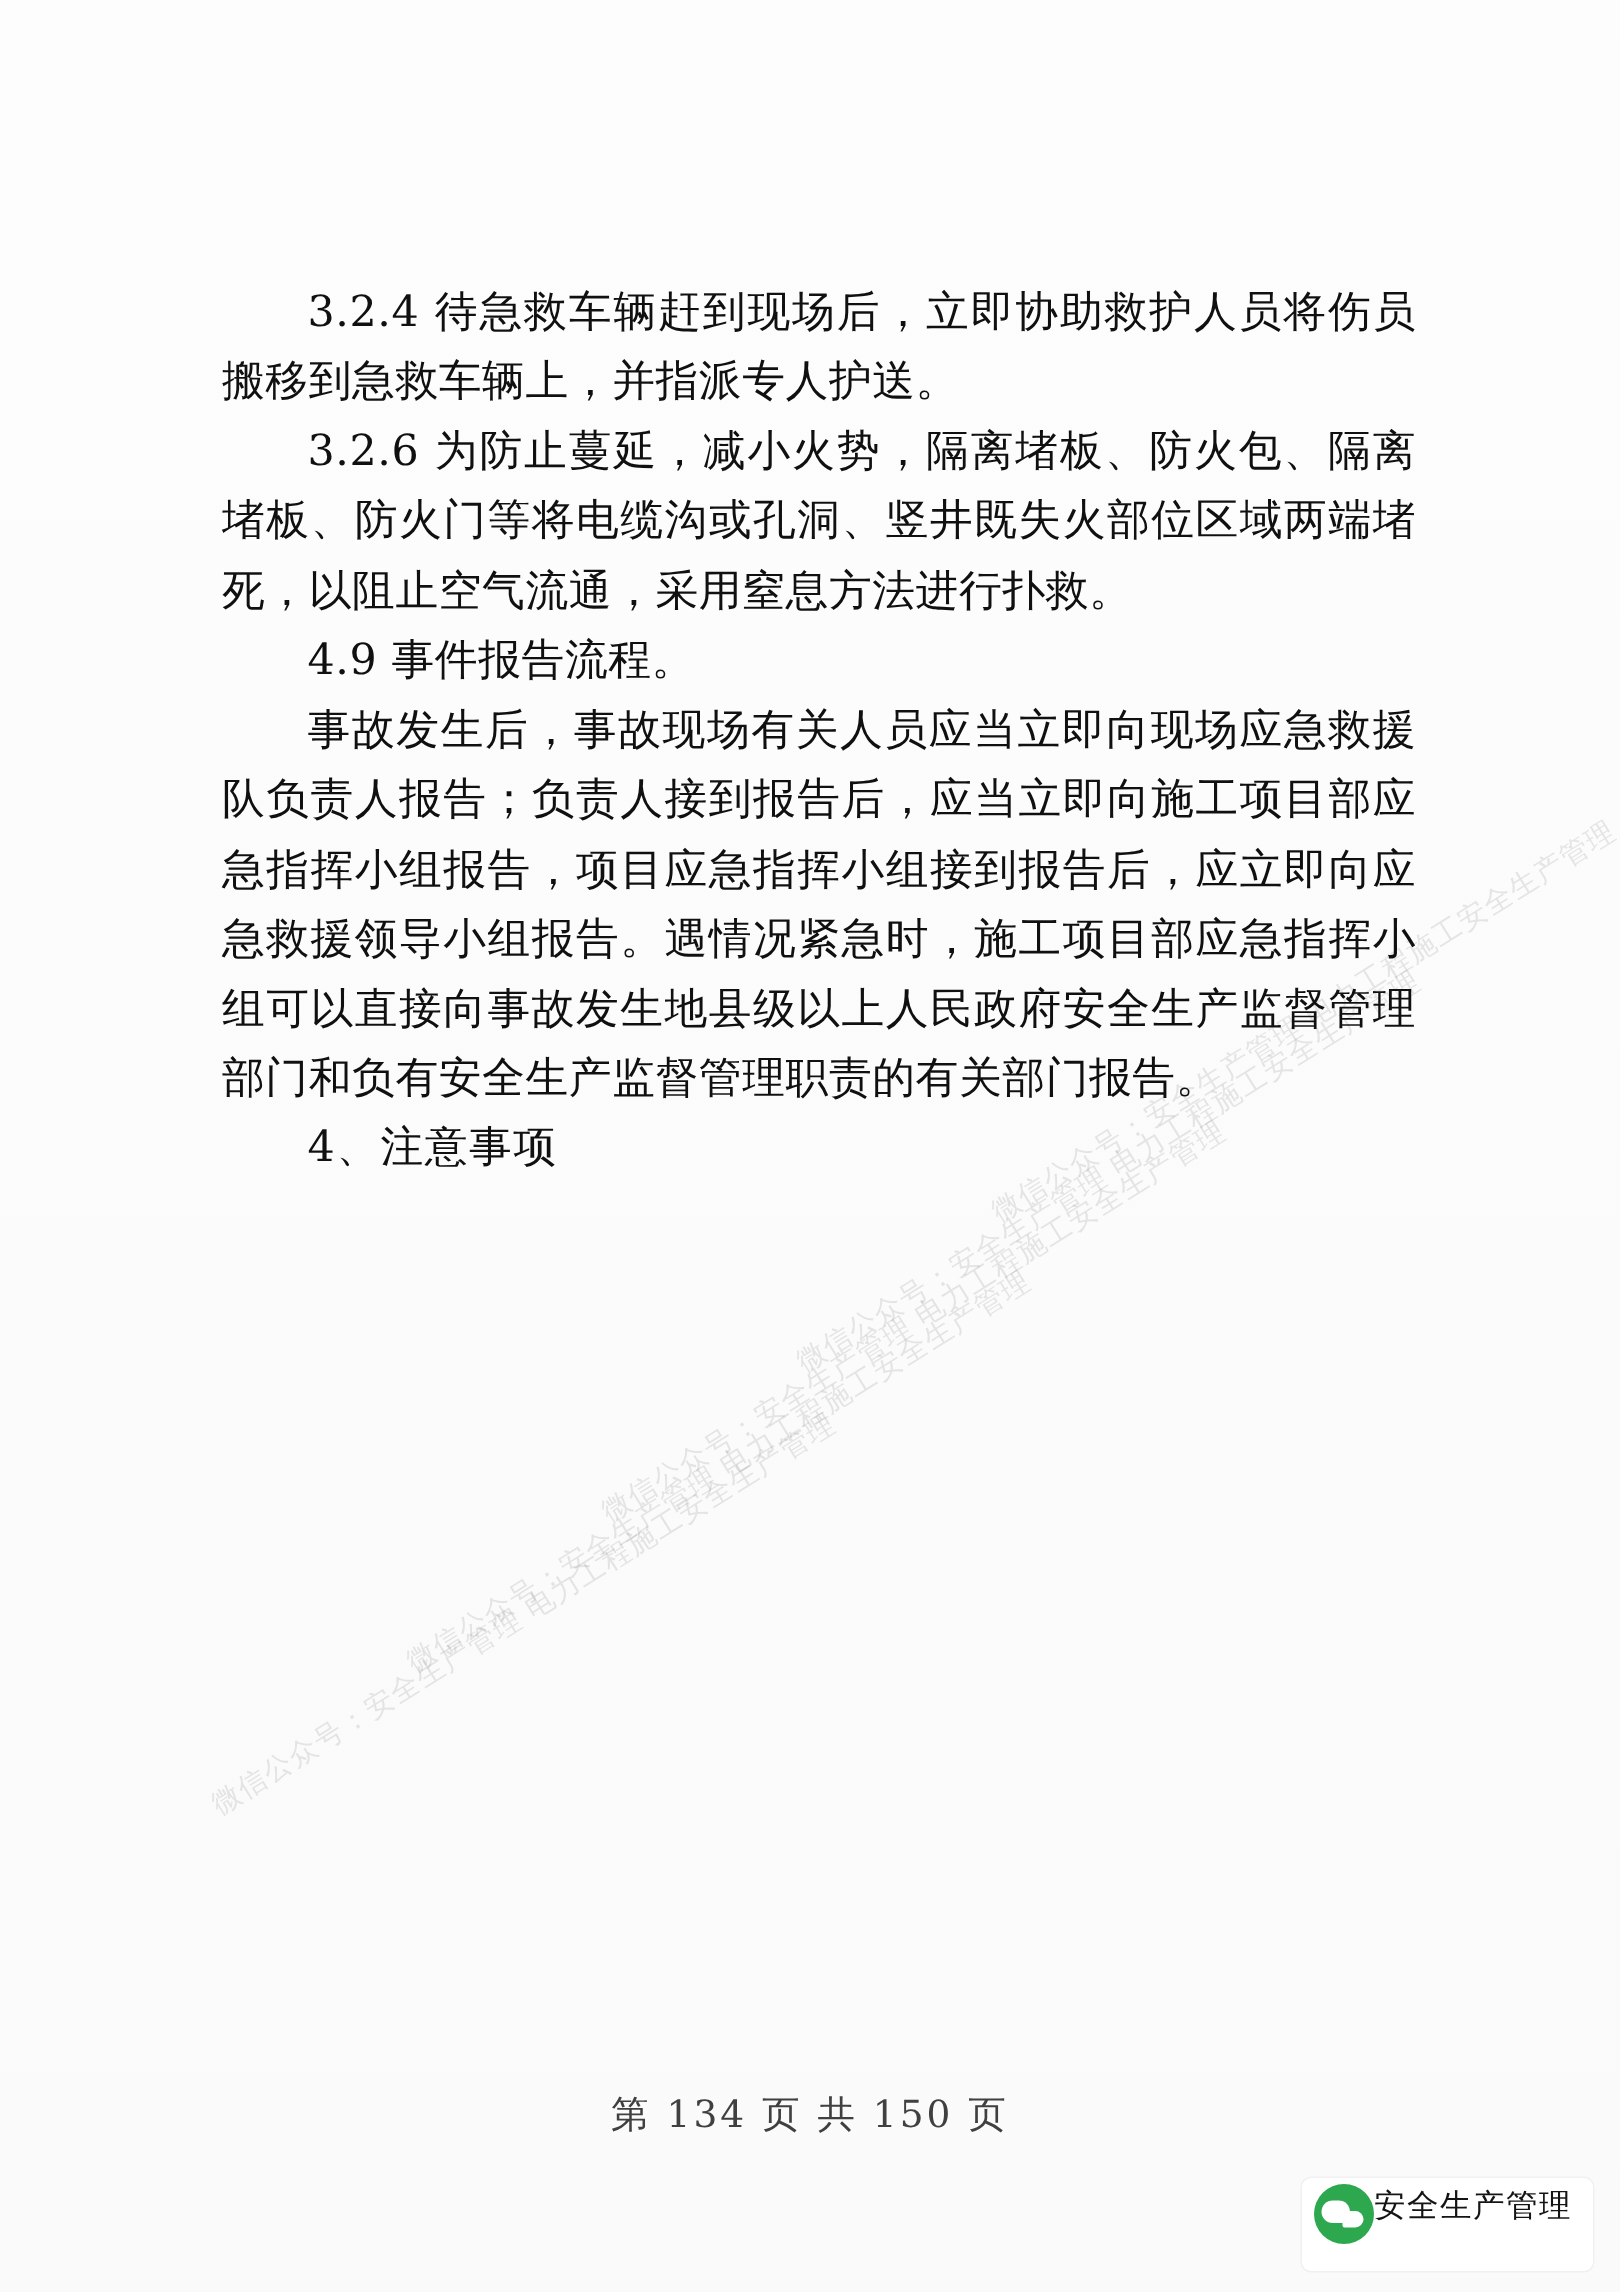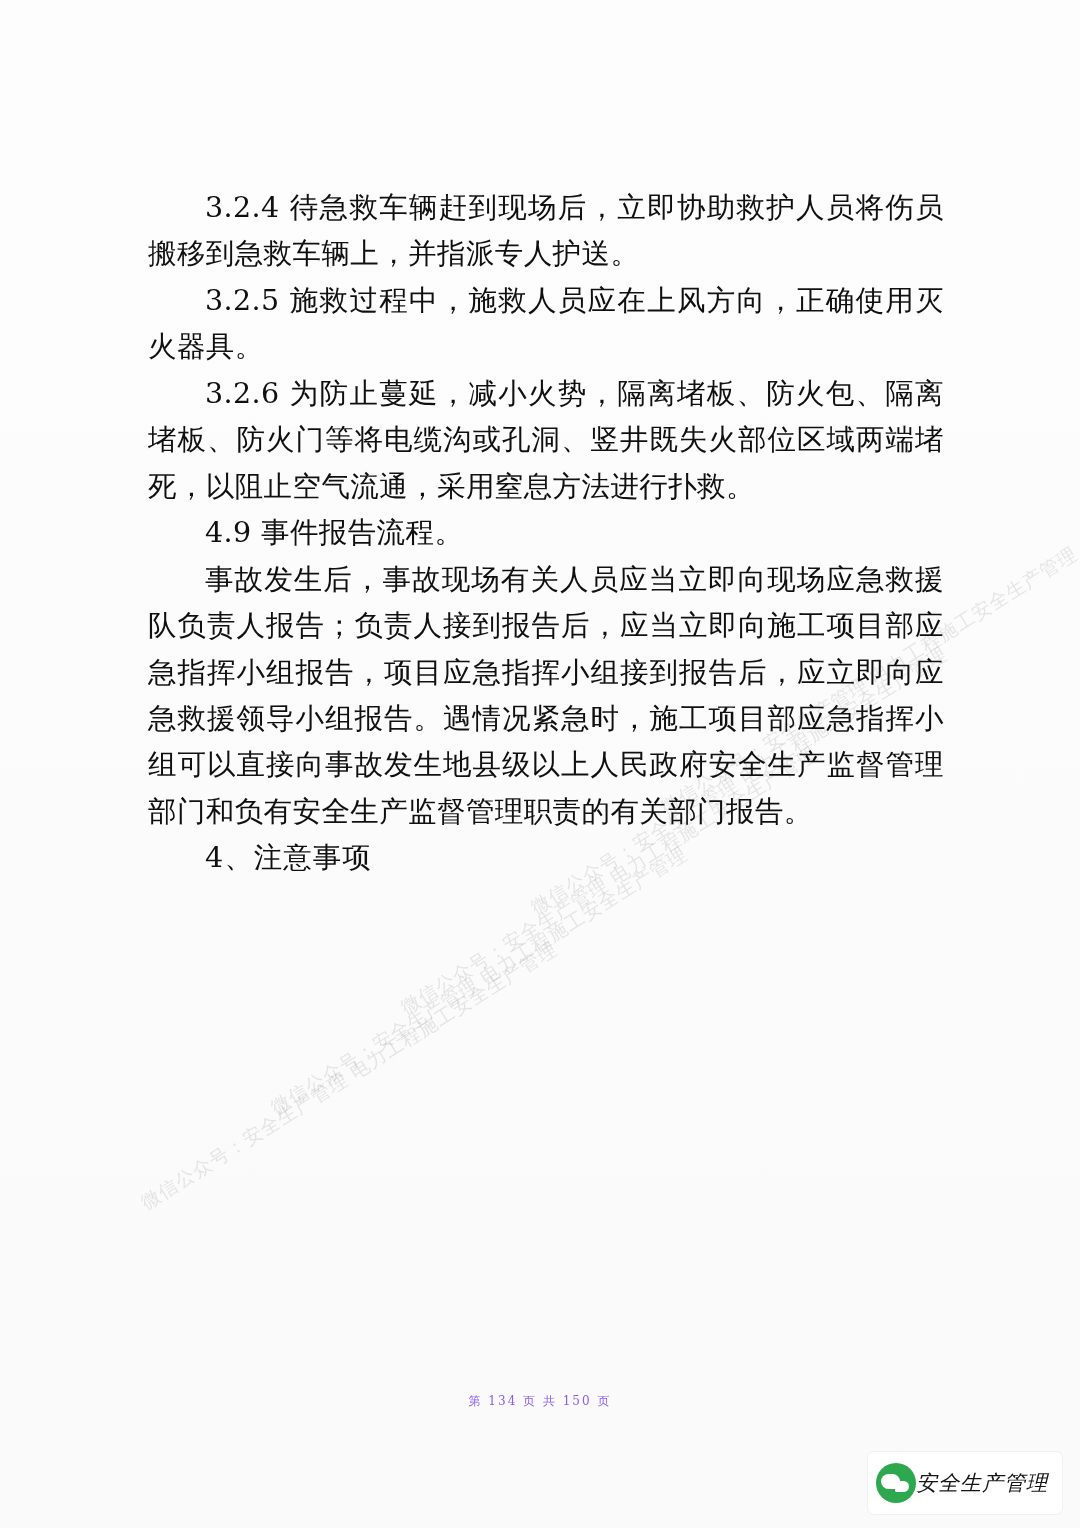--- a/index.html
+++ b/index.html
@@ -72,38 +72,36 @@
     transform: rotate(-32deg);
     letter-spacing: 1px;
   }
 
   .footer {
     position: absolute;
     left: 0;
     right: 0;
     top: 1393px;
     text-align: center;
-    font-size: 12px;
+    font-size: 25px;
     letter-spacing: 2px;
-    color: #8b5cf6;
+    color: #404040;
     font-family: "DejaVu Serif", "Liberation Serif", serif;
   }
 
   .badge {
     position: absolute;
     right: 18px;
     bottom: 14px;
     height: 54px;
     display: flex;
-    align-items: center;
     background: #ffffff;
     border-radius: 6px;
     padding: 4px 14px 4px 8px;
     box-shadow: 0 0 0 1px rgba(0,0,0,0.04);
-    font-style: italic;
   }
   .badge .logo {
     width: 40px;
     height: 40px;
     border-radius: 50%;
     background: #2ea84f;
     position: relative;
     flex: 0 0 auto;
   }
   .badge .logo::before,
@@ -139,21 +137,20 @@
   <div class="watermark-layer">
     <div class="wm" style="left:150px; top:1190px;">微信公众号：安全生产管理 电力工程施工安全生产管理</div>
     <div class="wm" style="left:280px; top:1095px;">微信公众号：安全生产管理 电力工程施工安全生产管理</div>
     <div class="wm" style="left:410px; top:995px;">微信公众号：安全生产管理 电力工程施工安全生产管理</div>
     <div class="wm" style="left:540px; top:895px;">微信公众号：安全生产管理 电力工程施工安全生产管理</div>
     <div class="wm" style="left:670px; top:795px;">微信公众号：安全生产管理 电力工程施工安全生产管理</div>
   </div>
 
   <div class="content">
     <p class="para">3.2.4 待急救车辆赶到现场后，立即协助救护人员将伤员搬移到急救车辆上，并指派专人护送。</p>
-    <p class="para">3.2.5 施救过程中，施救人员应在上风方向，正确使用灭火器具。</p>
     <p class="para">3.2.6 为防止蔓延，减小火势，隔离堵板、防火包、隔离堵板、防火门等将电缆沟或孔洞、竖井既失火部位区域两端堵死，以阻止空气流通，采用窒息方法进行扑救。</p>
     <p class="para">4.9 事件报告流程。</p>
     <p class="para">事故发生后，事故现场有关人员应当立即向现场应急救援队负责人报告；负责人接到报告后，应当立即向施工项目部应急指挥小组报告，项目应急指挥小组接到报告后，应立即向应急救援领导小组报告。遇情况紧急时，施工项目部应急指挥小组可以直接向事故发生地县级以上人民政府安全生产监督管理部门和负有安全生产监督管理职责的有关部门报告。</p>
     <p class="para bold">4、注意事项</p>
   </div>
 
   <div class="footer">第 134 页 共 150 页</div>
 
   <div class="badge">
     <div class="logo"></div>

